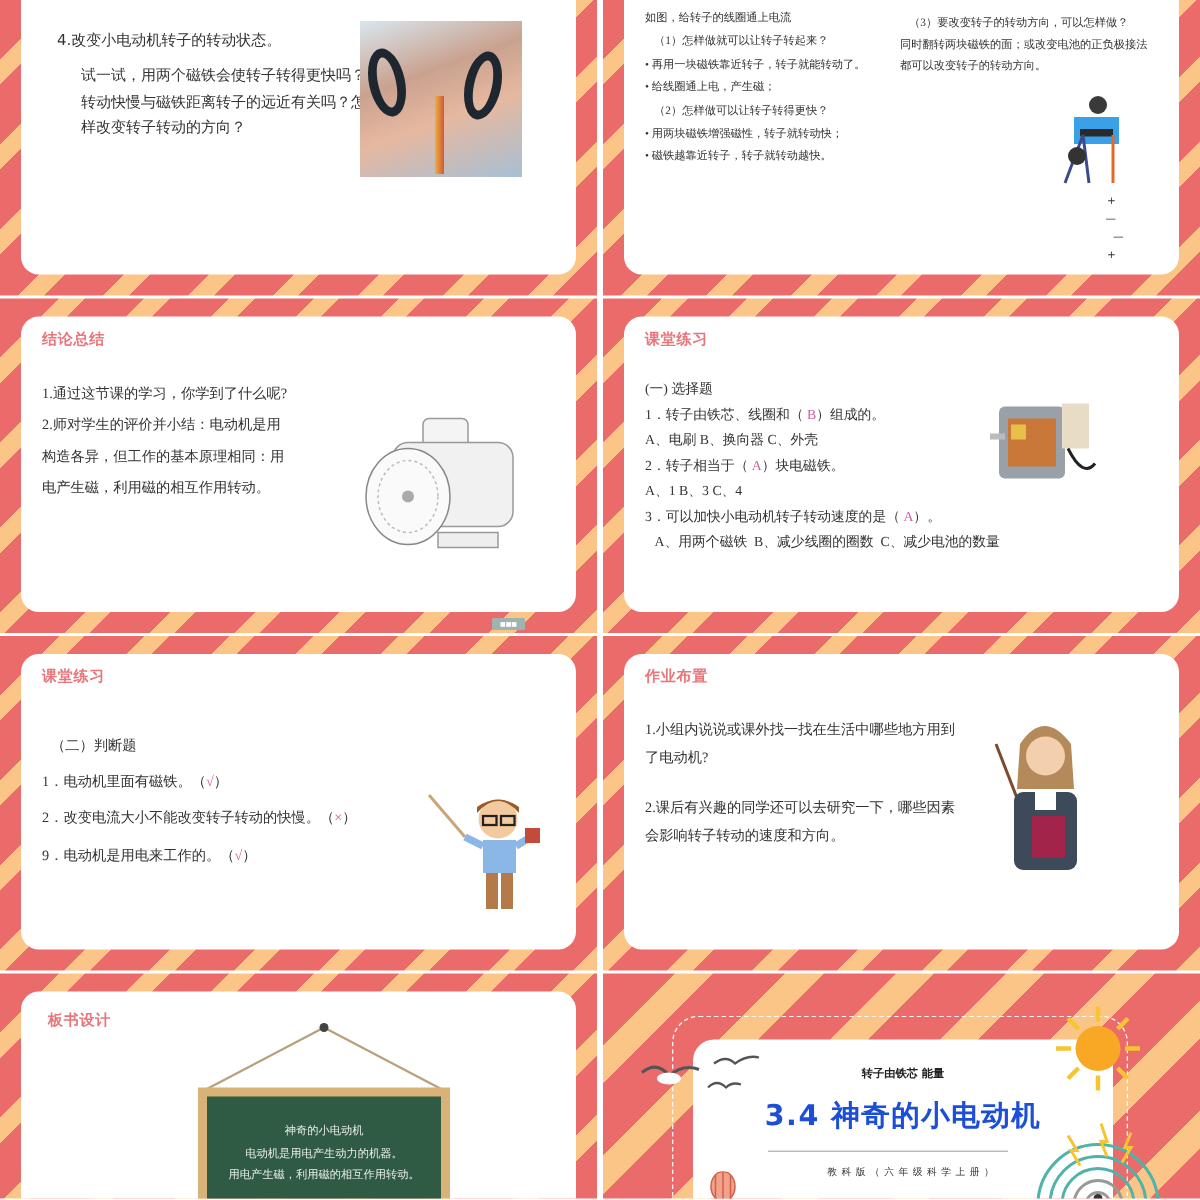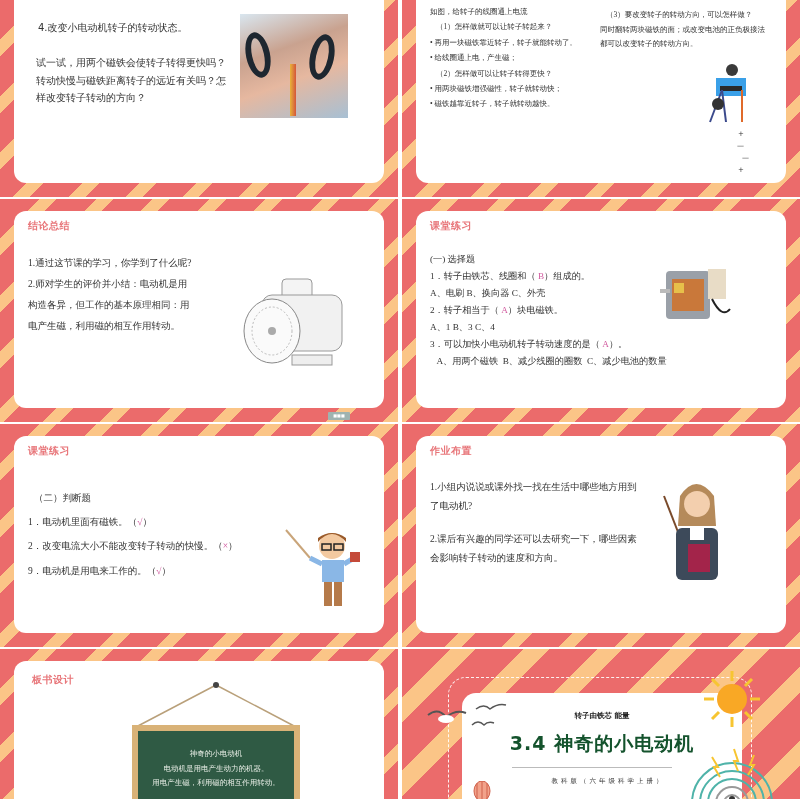--- a/index.html
+++ b/index.html
@@ -37,21 +37,21 @@
   .slide-title {
     position: absolute; left: 14px; top: 8px;
     font-size: 10px; font-weight: bold; color: #e8767a; letter-spacing: 0.5px;
   }
   .txt { position: absolute; font-size: 9.5px; line-height: 1.55; color: #333; }
   .txt p { margin: 0; font-family: Liberation Serif, serif; }
   .ans { color: #d25ca0; }
 
   
   .s1-l1 { left: 24px; top: 20px; font-size: 10px; }
-  .s1-l2 { left: 22px; top: 42px; width: 190px; font-size: 10px; line-height: 1.75; margin-top: 12px; }
+  .s1-l2 { left: 40px; top: 42px; width: 190px; font-size: 10px; line-height: 1.75; }
   .photo1 {
     position: absolute; left: 226px; top: 12px; width: 108px; height: 104px;
     background: linear-gradient(160deg, #d9e6ef 0%, #c9a28f 35%, #e6b8a0 60%, #a7c0d4 100%);
   }
   .photo1 .ring { position: absolute; width: 24px; height: 46px; border: 6px solid #1e2730; border-radius: 50%; }
   .photo1 .wire { position: absolute; left: 50px; top: 50px; width: 6px; height: 52px; background: linear-gradient(90deg, #e8b33a, #d4553b); }
 
   
   .s2-a { left: 14px; top: 4px; font-size: 7.5px; line-height: 2.05; width: 190px; }
   .s2-b { left: 184px; top: 10px; font-size: 7.5px; line-height: 1.95; width: 170px; }
@@ -77,21 +77,21 @@
   .s6 .gap { height: 14px; }
   .teacher { position: absolute; left: 240px; top: 40px; width: 80px; height: 110px; }
 
   
   .board-wrap { position: absolute; left: 112px; top: 20px; width: 180px; height: 130px; }
   .chalk-text { position: absolute; left: 14px; right: 14px; top: 66px; text-align: center; color: #e8eee6; font-size: 7.5px; line-height: 1.95; font-family: Liberation Serif, serif; }
 
   
   .cover-card { position: absolute; left: 60px; top: 44px; width: 280px; height: 130px; background: #fff; border-radius: 14px; }
   .cover-unit { position: absolute; left: 0; right: 0; top: 18px; text-align: center; font-size: 7.5px; font-weight: bold; color: #222; }
-  .cover-title { position: absolute; left: 0; right: 0; top: 38px; text-align: center; font-size: 19px; font-weight: bold; color: #14532d; letter-spacing: 1px; }
+  .cover-title { position: absolute; left: 0; right: 0; top: 38px; text-align: center; font-size: 19px; font-weight: bold; color: #1d4ed8; letter-spacing: 1px; }
   .cover-rule { position: absolute; left: 50px; right: 70px; top: 74px; height: 1px; background: #bbb; }
   .cover-sub { position: absolute; left: 0; right: 0; top: 84px; text-align: center; font-size: 6.5px; color: #333; letter-spacing: 3px; padding-left: 13px; }
   .dashed-frame { position: absolute; left: 46px; top: 28px; width: 304px; height: 160px; border: 1.5px dashed rgba(255,255,255,0.9); border-radius: 18px; border-bottom: none; }
 </style>
 </head>
 <body>
 
 <div class="grid">
 
   <div class="slide row1">

